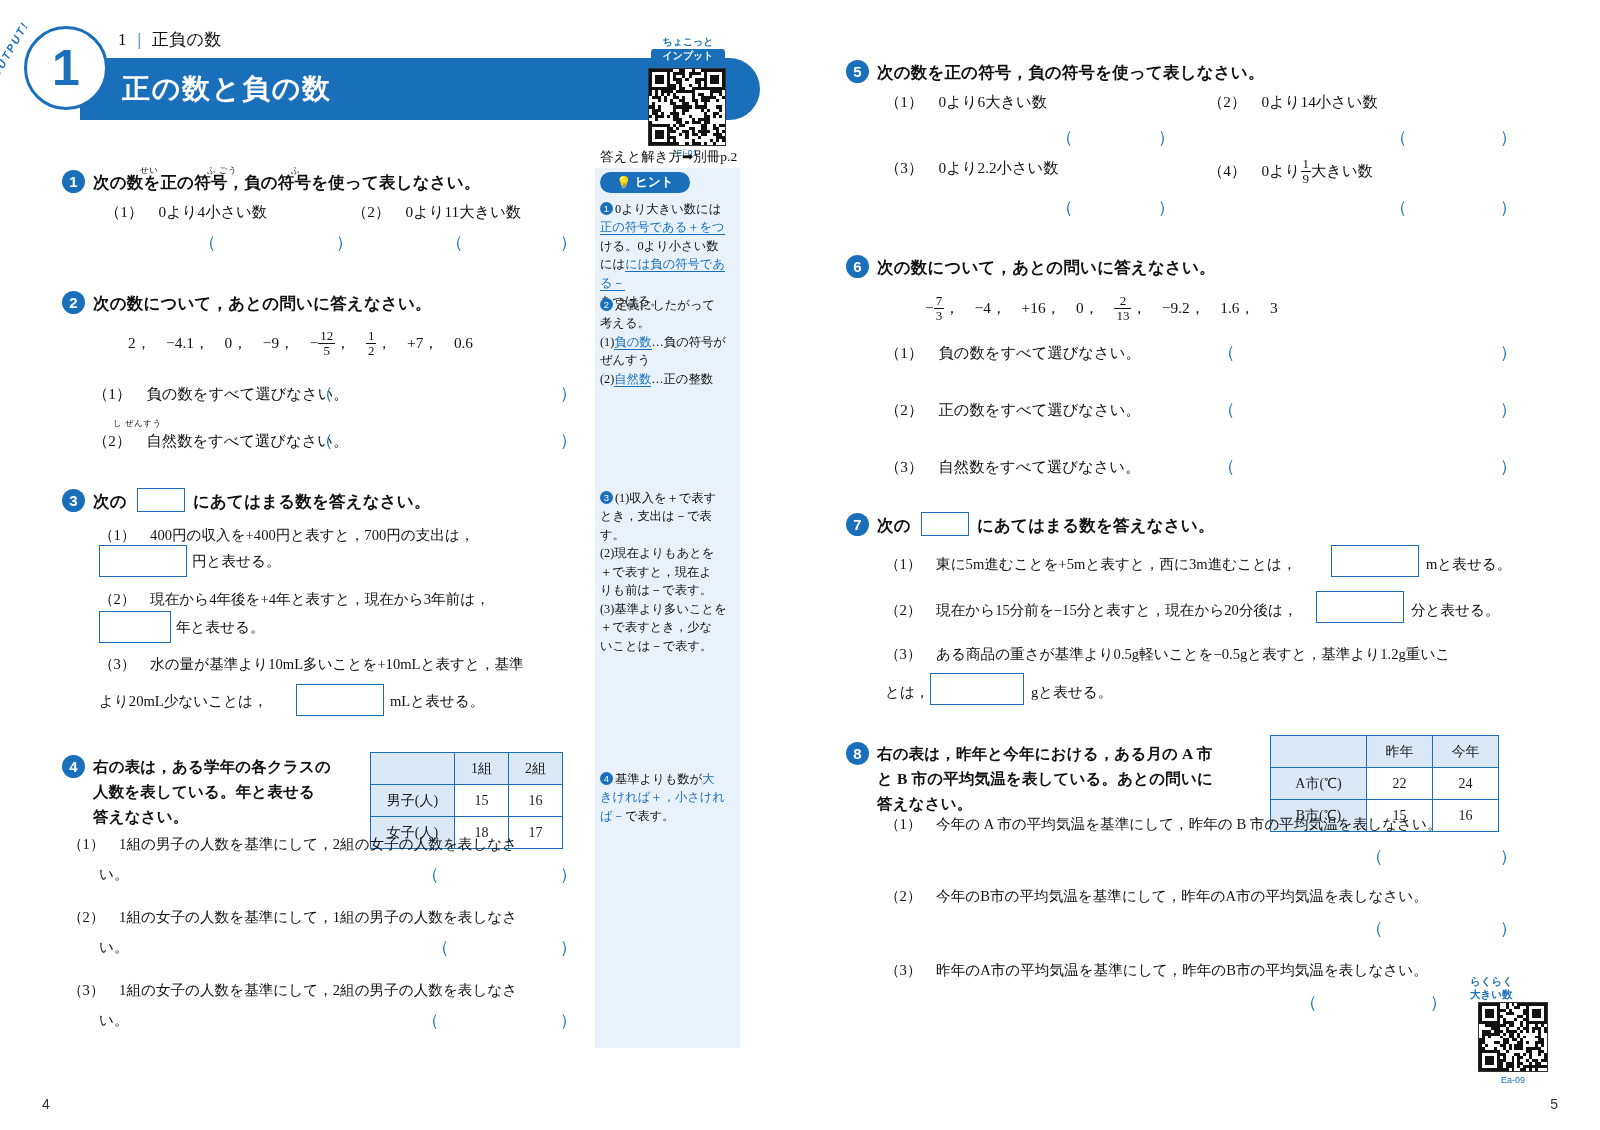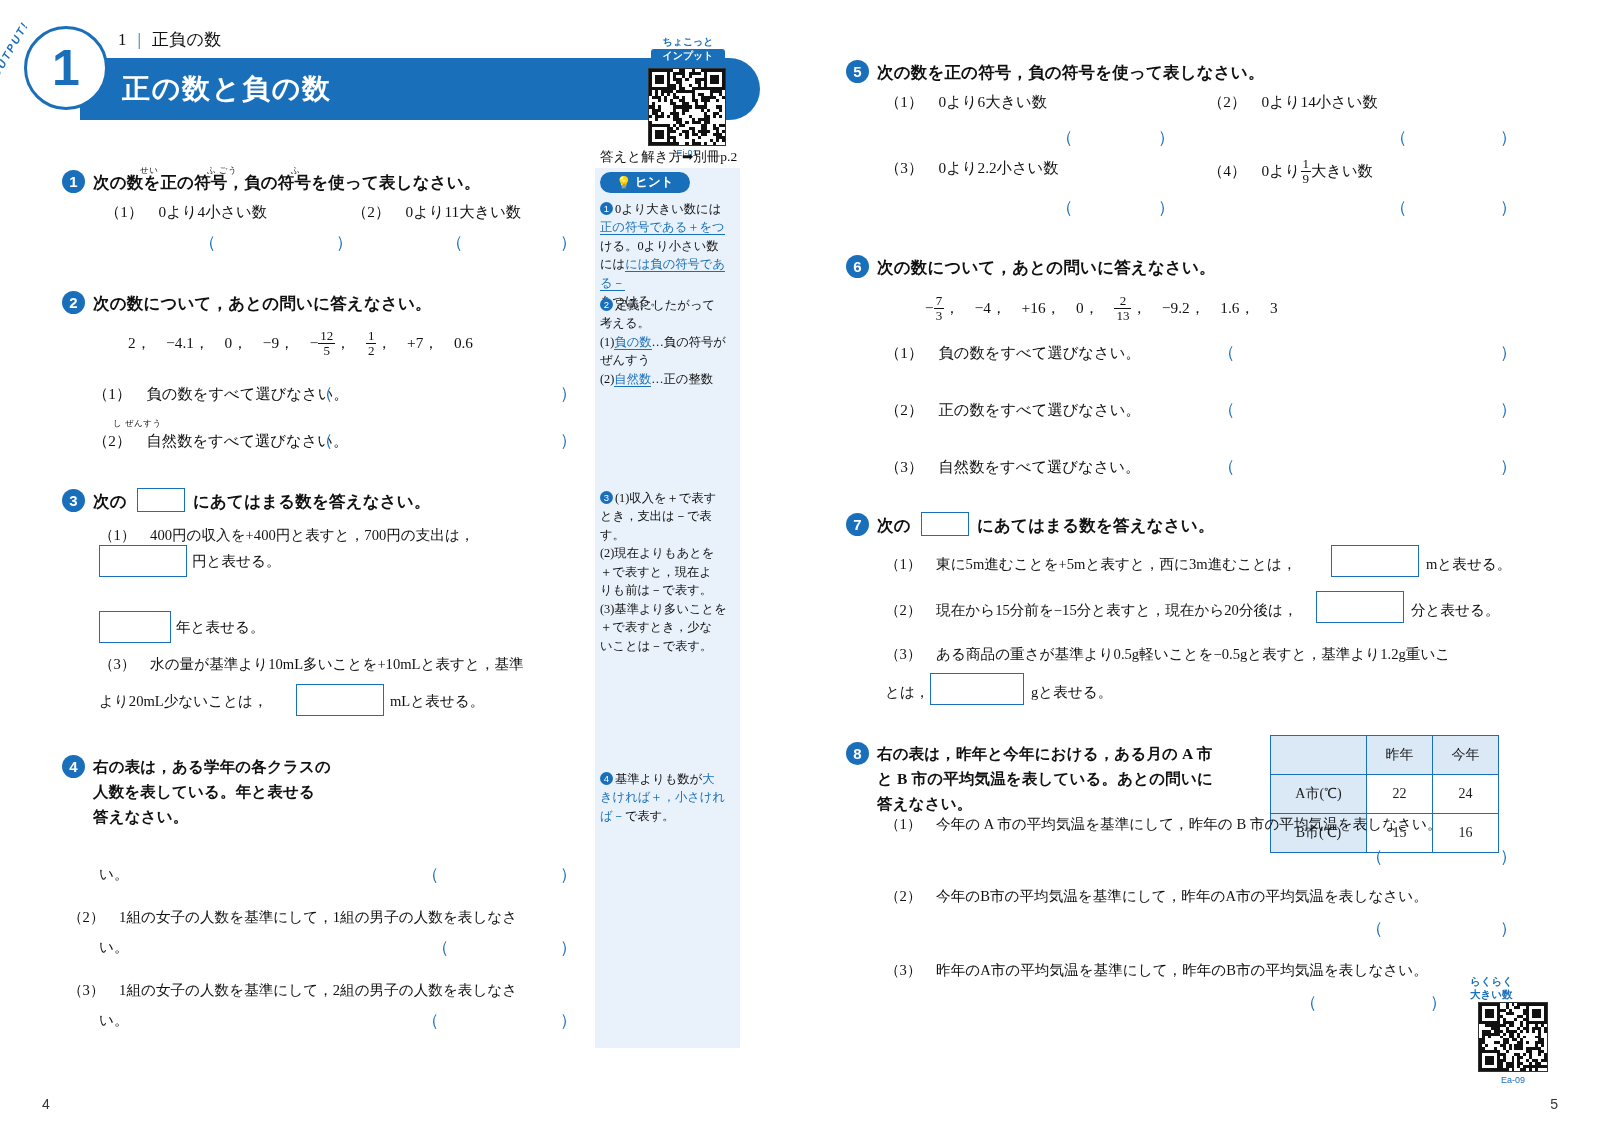--- a/index.html
+++ b/index.html
@@ -120,21 +120,21 @@
     position:absolute; border:1px solid #1a6fba; background:#fff;
   }
 
   
   table.t {
     position:absolute; border-collapse:collapse;
     font-size:14px; font-family:"Liberation Serif", serif;
   }
   table.t th, table.t td {
     border:1px solid #1a6fba; text-align:center; padding:2px 6px;
-    height:39px;
+    height:32px;
   }
   table.t th { background:#dbe9f7; font-weight:normal; }
   table.t td.lab { background:#dbe9f7; text-align:center; }
 
   
   .frac { display:inline-block; text-align:center; vertical-align:middle; line-height:1.05; font-size:13px; position:relative; top:-1px;}
   .frac .n { display:block; padding:0 2px; }
   .frac .d { display:block; border-top:1px solid #111; padding:0 2px; }
 
   
@@ -882,34 +882,55 @@
 
     <div class="qnum" style="left:62px; top:489px;">3</div>
     <div class="qtext" style="left:93px; top:491px;">次の</div>
     <div class="box" style="left:137px; top:488px; width:48px; height:24px;"></div>
     <div class="qtext" style="left:193px; top:491px;">にあてはまる数を答えなさい。</div>
 
     <div class="sub small" style="left:99px; top:526px;">（1）　400円の収入を+400円と表すと，700円の支出は，</div>
     <div class="box" style="left:99px; top:545px; width:88px; height:32px;"></div>
     <div class="sub small" style="left:192px; top:552px;">円と表せる。</div>
 
+    <div class="sub small" style="left:99px; top:590px;">（2）　現在から4年後を+4年と表すと，現在から3年前は，</div>
     <div class="box" style="left:99px; top:611px; width:72px; height:32px;"></div>
     <div class="sub small" style="left:176px; top:618px;">年と表せる。</div>
 
     <div class="sub small" style="left:99px; top:655px;">（3）　水の量が基準より10mL多いことを+10mLと表すと，基準</div>
     <div class="sub small" style="left:99px; top:692px;">より20mL少ないことは，</div>
     <div class="box" style="left:296px; top:684px; width:88px; height:32px;"></div>
     <div class="sub small" style="left:390px; top:692px;">mLと表せる。</div>
 
     <div class="qnum" style="left:62px; top:755px;">4</div>
     <div class="qtext" style="left:93px; top:757px; font-size:15.5px;">右の表は，ある学年の各クラスの</div>
     <div class="qtext" style="left:93px; top:782px; font-size:15.5px;">人数を表している。年と表せる</div>
     <div class="qtext" style="left:93px; top:807px; font-size:15.5px;">答えなさい。</div>
 
-
+    <table class="t" style="left:370px; top:752px;">
+      <tbody>
+          <tr>
+        <th style="width:84px;"></th>
+        <th style="width:54px;">1組</th>
+        <th style="width:54px;">2組</th>
+      </tr>
+      <tr>
+        <td class="lab">男子(人)</td>
+        <td>15</td>
+        <td>16</td>
+      </tr>
+      <tr>
+        <td class="lab">女子(人)</td>
+        <td>18</td>
+        <td>17</td>
+      </tr>
+    </tbody>
+      </table>
+
+    <div class="sub small" style="left:68px; top:835px;">（1）　1組の男子の人数を基準にして，2組の女子の人数を表しなさ</div>
     <div class="sub small" style="left:99px; top:865px;">い。</div>
     <div class="paren" style="left:422px; top:863px;">（</div>
     <div class="paren" style="left:560px; top:863px;">）</div>
 
     <div class="sub small" style="left:68px; top:908px;">（2）　1組の女子の人数を基準にして，1組の男子の人数を表しなさ</div>
     <div class="sub small" style="left:99px; top:938px;">い。</div>
     <div class="paren" style="left:432px; top:936px;">（</div>
     <div class="paren" style="left:560px; top:936px;">）</div>
 
     <div class="sub small" style="left:68px; top:981px;">（3）　1組の女子の人数を基準にして，2組の男子の人数を表しなさ</div>

